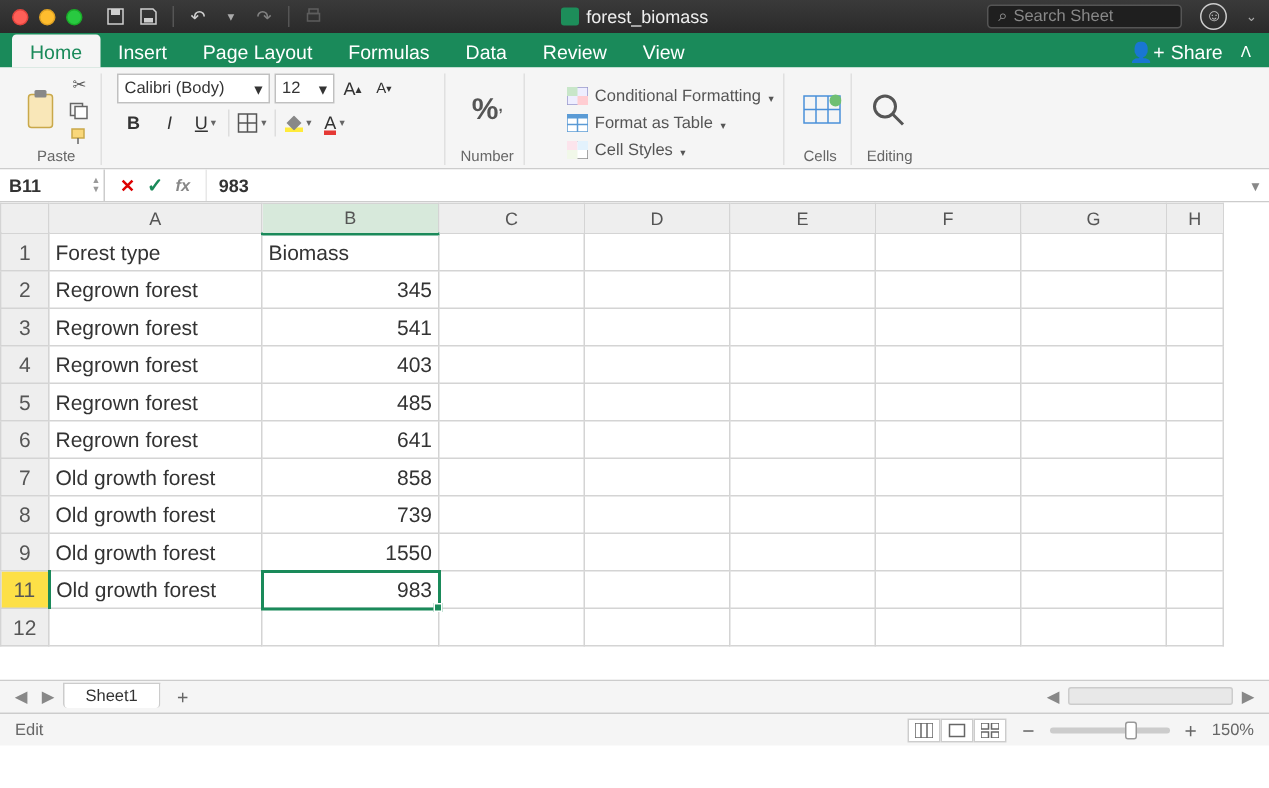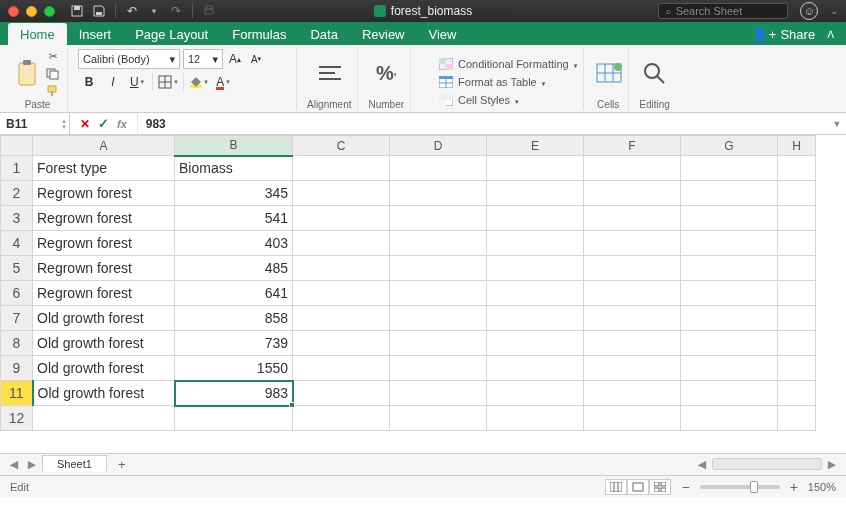--- a/index.html
+++ b/index.html
@@ -239,32 +239,20 @@
           </div>
         <div class="fbtn">
             <div><span style="font-size:12px">A</span><div class="color-bar" style="background:#e53935"></div></div>
             <span class="dd">▾</span>
           </div>
       </div>
     </div>
     <div class="rgroup-label">&nbsp;</div>
   </div>
 
-  <div class="rgroup">
-    <div class="rgroup-content">
-        <div class="big-ico">
-          <svg width="30" height="26">
-            <line x1="4" y1="6" x2="26" y2="6" stroke="#555" stroke-width="2"></line>
-            <line x1="4" y1="12" x2="20" y2="12" stroke="#555" stroke-width="2"></line>
-            <line x1="4" y1="18" x2="26" y2="18" stroke="#555" stroke-width="2"></line>
-          </svg>
-        </div>
-      </div>
-    <div class="rgroup-label">Alignment</div>
-  </div>
 
   <div class="rgroup">
     <div class="rgroup-content">
         <div class="big-ico" style="font-size:20px;font-weight:bold;color:#555">%<div style="font-size:10px;margin-top:-4px">,</div></div>
       </div>
     <div class="rgroup-label">Number</div>
   </div>
 
   <div class="rgroup" style="align-items:flex-start">
     <div style="display:flex;flex-direction:column;gap:1px;height:100%;justify-content:center;">

